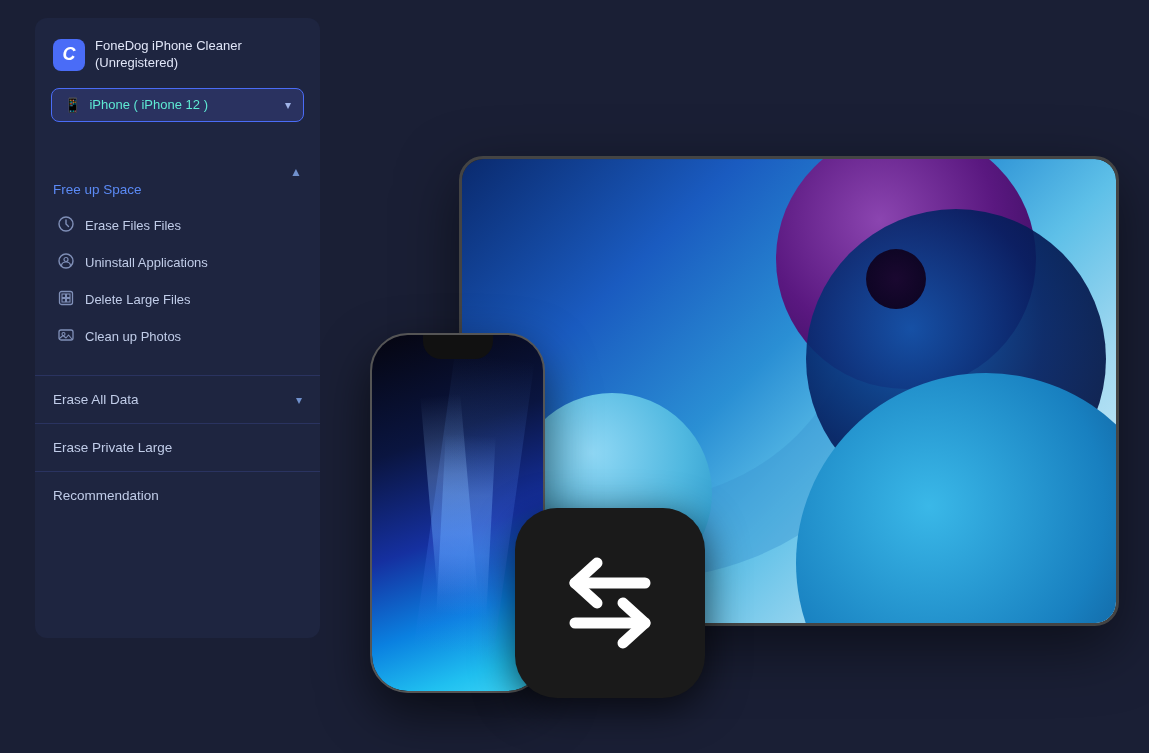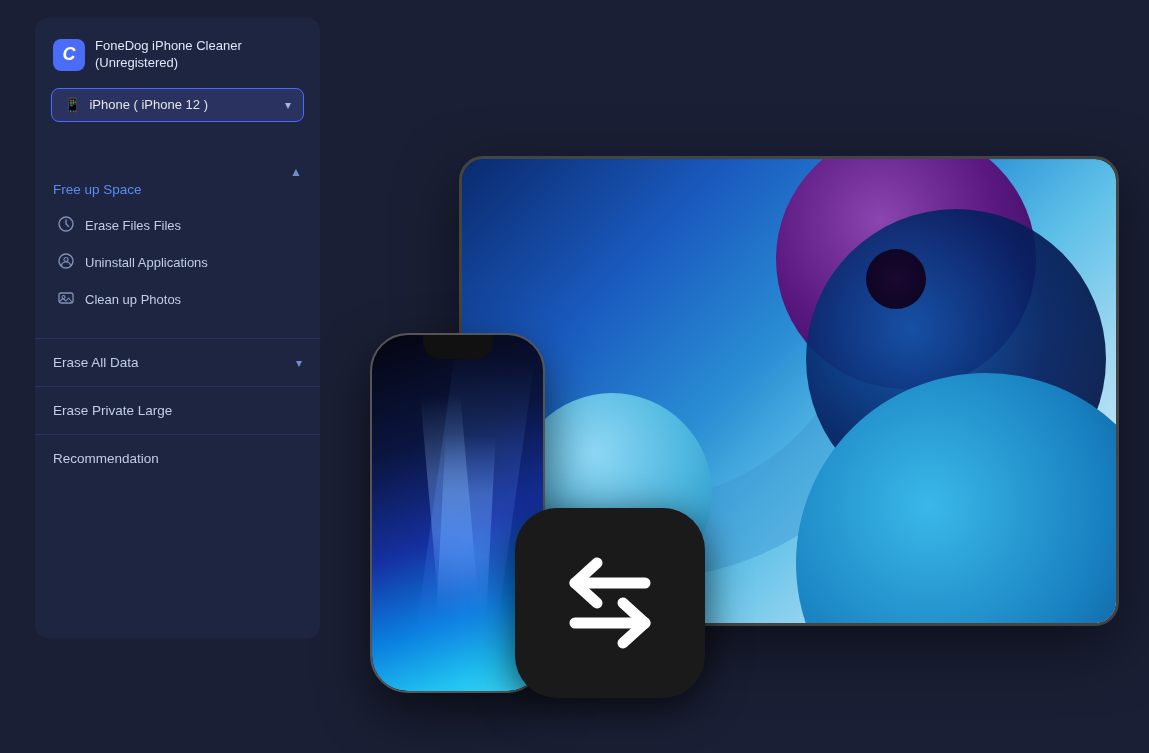--- a/index.html
+++ b/index.html
@@ -80,21 +80,21 @@
       align-items: center;
       gap: 8px;
     }
 
     .phone-icon {
       color: #a0b4e8;
       font-size: 14px;
     }
 
     .device-name {
-      color: #e5e5e5;
+      color: #5eead4;
       font-size: 13px;
     }
 
     .chevron-down {
       color: #a0b4e8;
       font-size: 12px;
     }
 
     .sidebar-section {
       padding: 0 0 8px 0;
@@ -328,20 +328,32 @@
           <span class="sidebar-item-icon">
             <svg width="16" height="16" viewBox="0 0 16 16" fill="none">
               <circle cx="8" cy="8" r="7" stroke="#8090b8" stroke-width="1.4"></circle>
               <circle cx="8" cy="6.5" r="2" stroke="#8090b8" stroke-width="1.2"></circle>
               <path d="M3.5 13c0-2.5 2-4 4.5-4s4.5 1.5 4.5 4" stroke="#8090b8" stroke-width="1.2" stroke-linecap="round"></path>
             </svg>
           </span>
           <span class="sidebar-item-label">Uninstall Applications</span>
         </div>
 
+        <div class="sidebar-item">
+          <span class="sidebar-item-icon">
+            <svg width="16" height="16" viewBox="0 0 16 16" fill="none">
+              <rect x="1.5" y="1.5" width="13" height="13" rx="2" stroke="#8090b8" stroke-width="1.3"></rect>
+              <rect x="4" y="4" width="3.5" height="3.5" stroke="#8090b8" stroke-width="1.1"></rect>
+              <rect x="8.5" y="4" width="3.5" height="3.5" stroke="#8090b8" stroke-width="1.1"></rect>
+              <rect x="4" y="8.5" width="3.5" height="3.5" stroke="#8090b8" stroke-width="1.1"></rect>
+              <rect x="8.5" y="8.5" width="3.5" height="3.5" stroke="#8090b8" stroke-width="1.1"></rect>
+            </svg>
+          </span>
+          <span class="sidebar-item-label">Delete Large Files</span>
+        </div>
 
         <div class="sidebar-item">
           <span class="sidebar-item-icon">
             <svg width="16" height="16" viewBox="0 0 16 16" fill="none">
               <rect x="1" y="3" width="14" height="10" rx="2" stroke="#8090b8" stroke-width="1.3"></rect>
               <circle cx="5.5" cy="7" r="1.5" stroke="#8090b8" stroke-width="1.1"></circle>
               <path d="M1.5 11.5l3.5-3 3 2.5 2.5-3 3 3.5" stroke="#8090b8" stroke-width="1.1" stroke-linecap="round" stroke-linejoin="round"></path>
             </svg>
           </span>
           <span class="sidebar-item-label">Clean up Photos</span>

